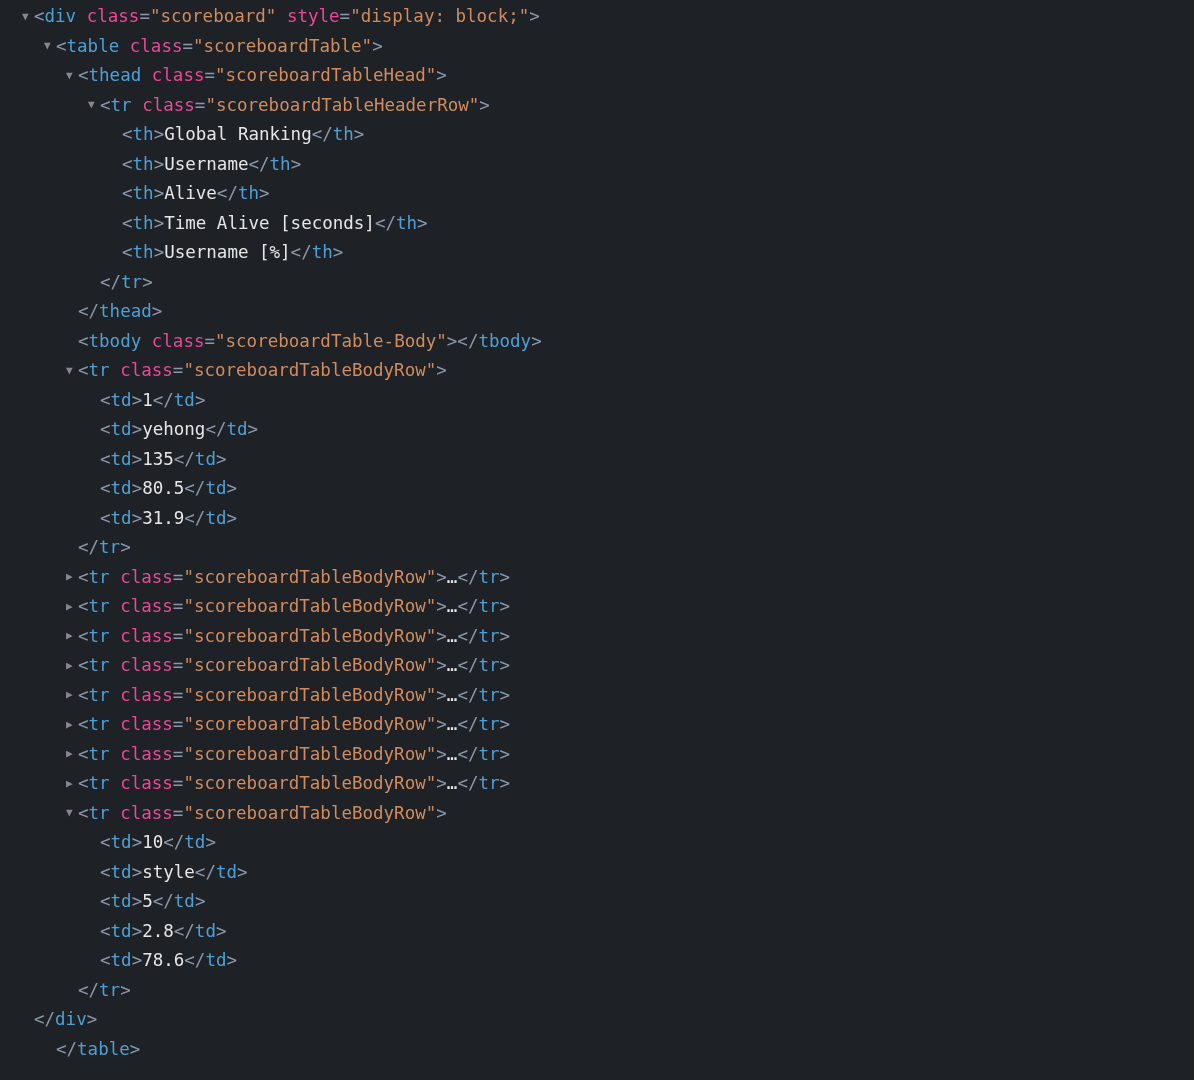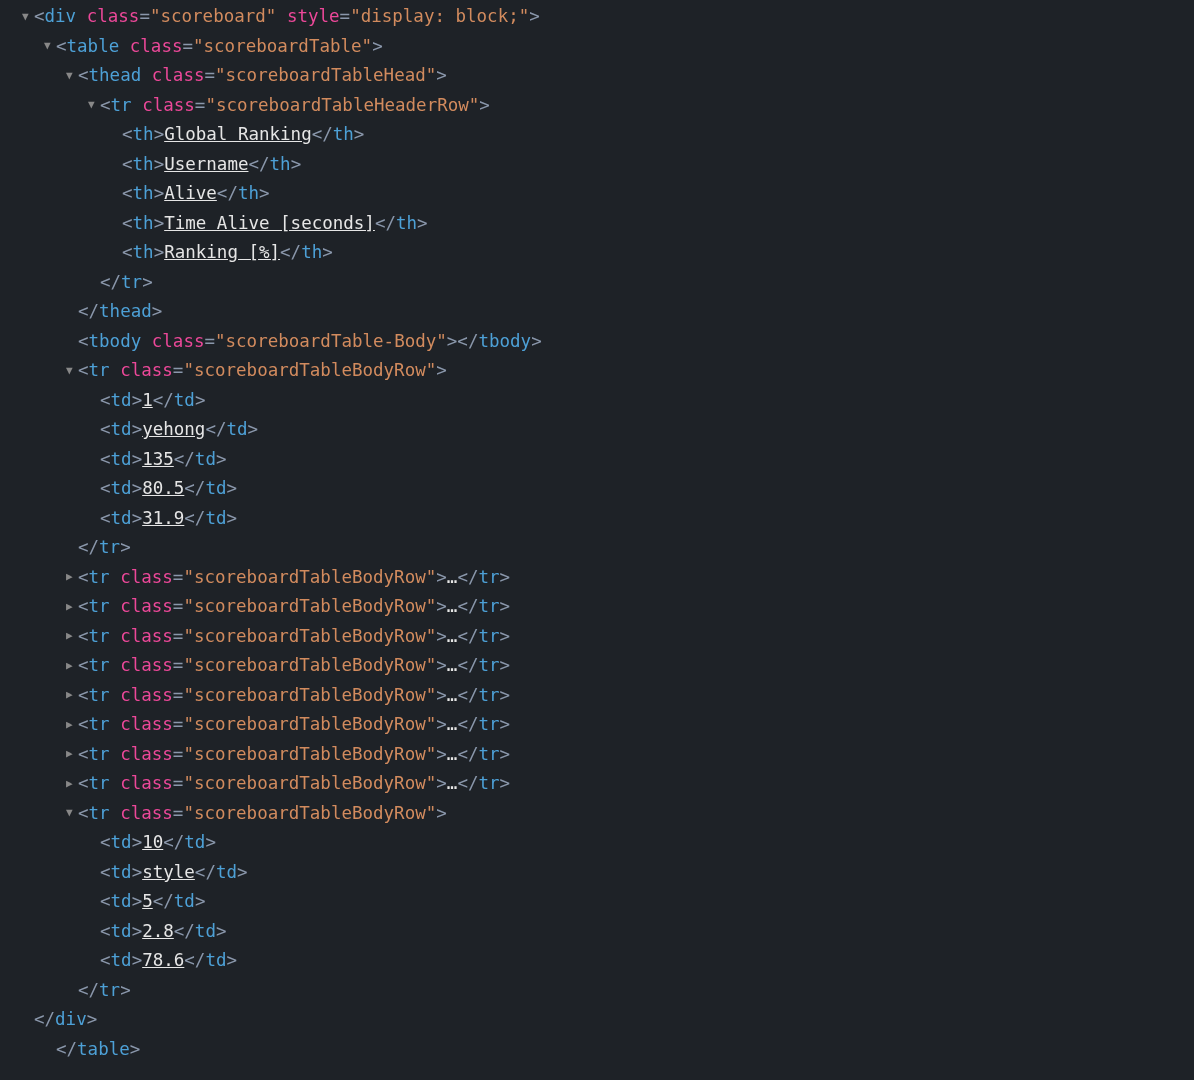--- a/index.html
+++ b/index.html
@@ -39,37 +39,37 @@
     content: "▶";
   }
   .caret.none::before {
     content: " ";
   }
   .punct { color: #8a97ab; }
   .tag { color: #4da0d6; }
   .attr-name { color: #ec4899; }
   .eq { color: #8a97ab; }
   .attr-val { color: #d28b5e; }
-  .txt { color: #e6e6e6; text-decoration: underline; }
+  .txt { color: #e6e6e6; }
   .ellipsis { color: #e6e6e6; }
   .indent { display: inline-block; }
 </style>
 </head>
 <body>
 
 <div id="tree">
     <div class="line"><span class="indent" style="width: 0px;"></span><span class="caret down"></span><span class="punct">&lt;</span><span class="tag">div</span><span> </span><span class="attr-name">class</span><span class="eq">=</span><span class="attr-val">"scoreboard"</span><span> </span><span class="attr-name">style</span><span class="eq">=</span><span class="attr-val">"display: block;"</span><span class="punct">&gt;</span></div>
     <div class="line"><span class="indent" style="width: 22px;"></span><span class="caret down"></span><span class="punct">&lt;</span><span class="tag">table</span><span> </span><span class="attr-name">class</span><span class="eq">=</span><span class="attr-val">"scoreboardTable"</span><span class="punct">&gt;</span></div>
     <div class="line"><span class="indent" style="width: 44px;"></span><span class="caret down"></span><span class="punct">&lt;</span><span class="tag">thead</span><span> </span><span class="attr-name">class</span><span class="eq">=</span><span class="attr-val">"scoreboardTableHead"</span><span class="punct">&gt;</span></div>
     <div class="line"><span class="indent" style="width: 66px;"></span><span class="caret down"></span><span class="punct">&lt;</span><span class="tag">tr</span><span> </span><span class="attr-name">class</span><span class="eq">=</span><span class="attr-val">"scoreboardTableHeaderRow"</span><span class="punct">&gt;</span></div>
     <div class="line"><span class="indent" style="width: 88px;"></span><span class="caret none"></span><span class="punct">&lt;</span><span class="tag">th</span><span class="punct">&gt;</span><span class="txt">Global Ranking</span><span class="punct">&lt;/</span><span class="tag">th</span><span class="punct">&gt;</span></div>
     <div class="line"><span class="indent" style="width: 88px;"></span><span class="caret none"></span><span class="punct">&lt;</span><span class="tag">th</span><span class="punct">&gt;</span><span class="txt">Username</span><span class="punct">&lt;/</span><span class="tag">th</span><span class="punct">&gt;</span></div>
     <div class="line"><span class="indent" style="width: 88px;"></span><span class="caret none"></span><span class="punct">&lt;</span><span class="tag">th</span><span class="punct">&gt;</span><span class="txt">Alive</span><span class="punct">&lt;/</span><span class="tag">th</span><span class="punct">&gt;</span></div>
     <div class="line"><span class="indent" style="width: 88px;"></span><span class="caret none"></span><span class="punct">&lt;</span><span class="tag">th</span><span class="punct">&gt;</span><span class="txt">Time Alive [seconds]</span><span class="punct">&lt;/</span><span class="tag">th</span><span class="punct">&gt;</span></div>
-    <div class="line"><span class="indent" style="width: 88px;"></span><span class="caret none"></span><span class="punct">&lt;</span><span class="tag">th</span><span class="punct">&gt;</span><span class="txt">Ranking [%]</span><span class="punct">&lt;/</span><span class="tag">th</span><span class="punct">&gt;</span></div>
+    <div class="line"><span class="indent" style="width: 88px;"></span><span class="caret none"></span><span class="punct">&lt;</span><span class="tag">th</span><span class="punct">&gt;</span><span class="txt">Username [%]</span><span class="punct">&lt;/</span><span class="tag">th</span><span class="punct">&gt;</span></div>
     <div class="line"><span class="indent" style="width: 66px;"></span><span class="caret none"></span><span class="punct">&lt;/</span><span class="tag">tr</span><span class="punct">&gt;</span></div>
     <div class="line"><span class="indent" style="width: 44px;"></span><span class="caret none"></span><span class="punct">&lt;/</span><span class="tag">thead</span><span class="punct">&gt;</span></div>
     <div class="line"><span class="indent" style="width: 44px;"></span><span class="caret none"></span><span class="punct">&lt;</span><span class="tag">tbody</span><span> </span><span class="attr-name">class</span><span class="eq">=</span><span class="attr-val">"scoreboardTable-Body"</span><span class="punct">&gt;</span><span class="punct">&lt;/</span><span class="tag">tbody</span><span class="punct">&gt;</span></div>
     <div class="line"><span class="indent" style="width: 44px;"></span><span class="caret down"></span><span class="punct">&lt;</span><span class="tag">tr</span><span> </span><span class="attr-name">class</span><span class="eq">=</span><span class="attr-val">"scoreboardTableBodyRow"</span><span class="punct">&gt;</span></div>
     <div class="line"><span class="indent" style="width: 66px;"></span><span class="caret none"></span><span class="punct">&lt;</span><span class="tag">td</span><span class="punct">&gt;</span><span class="txt">1</span><span class="punct">&lt;/</span><span class="tag">td</span><span class="punct">&gt;</span></div>
     <div class="line"><span class="indent" style="width: 66px;"></span><span class="caret none"></span><span class="punct">&lt;</span><span class="tag">td</span><span class="punct">&gt;</span><span class="txt">yehong</span><span class="punct">&lt;/</span><span class="tag">td</span><span class="punct">&gt;</span></div>
     <div class="line"><span class="indent" style="width: 66px;"></span><span class="caret none"></span><span class="punct">&lt;</span><span class="tag">td</span><span class="punct">&gt;</span><span class="txt">135</span><span class="punct">&lt;/</span><span class="tag">td</span><span class="punct">&gt;</span></div>
     <div class="line"><span class="indent" style="width: 66px;"></span><span class="caret none"></span><span class="punct">&lt;</span><span class="tag">td</span><span class="punct">&gt;</span><span class="txt">80.5</span><span class="punct">&lt;/</span><span class="tag">td</span><span class="punct">&gt;</span></div>
     <div class="line"><span class="indent" style="width: 66px;"></span><span class="caret none"></span><span class="punct">&lt;</span><span class="tag">td</span><span class="punct">&gt;</span><span class="txt">31.9</span><span class="punct">&lt;/</span><span class="tag">td</span><span class="punct">&gt;</span></div>
     <div class="line"><span class="indent" style="width: 44px;"></span><span class="caret none"></span><span class="punct">&lt;/</span><span class="tag">tr</span><span class="punct">&gt;</span></div>

